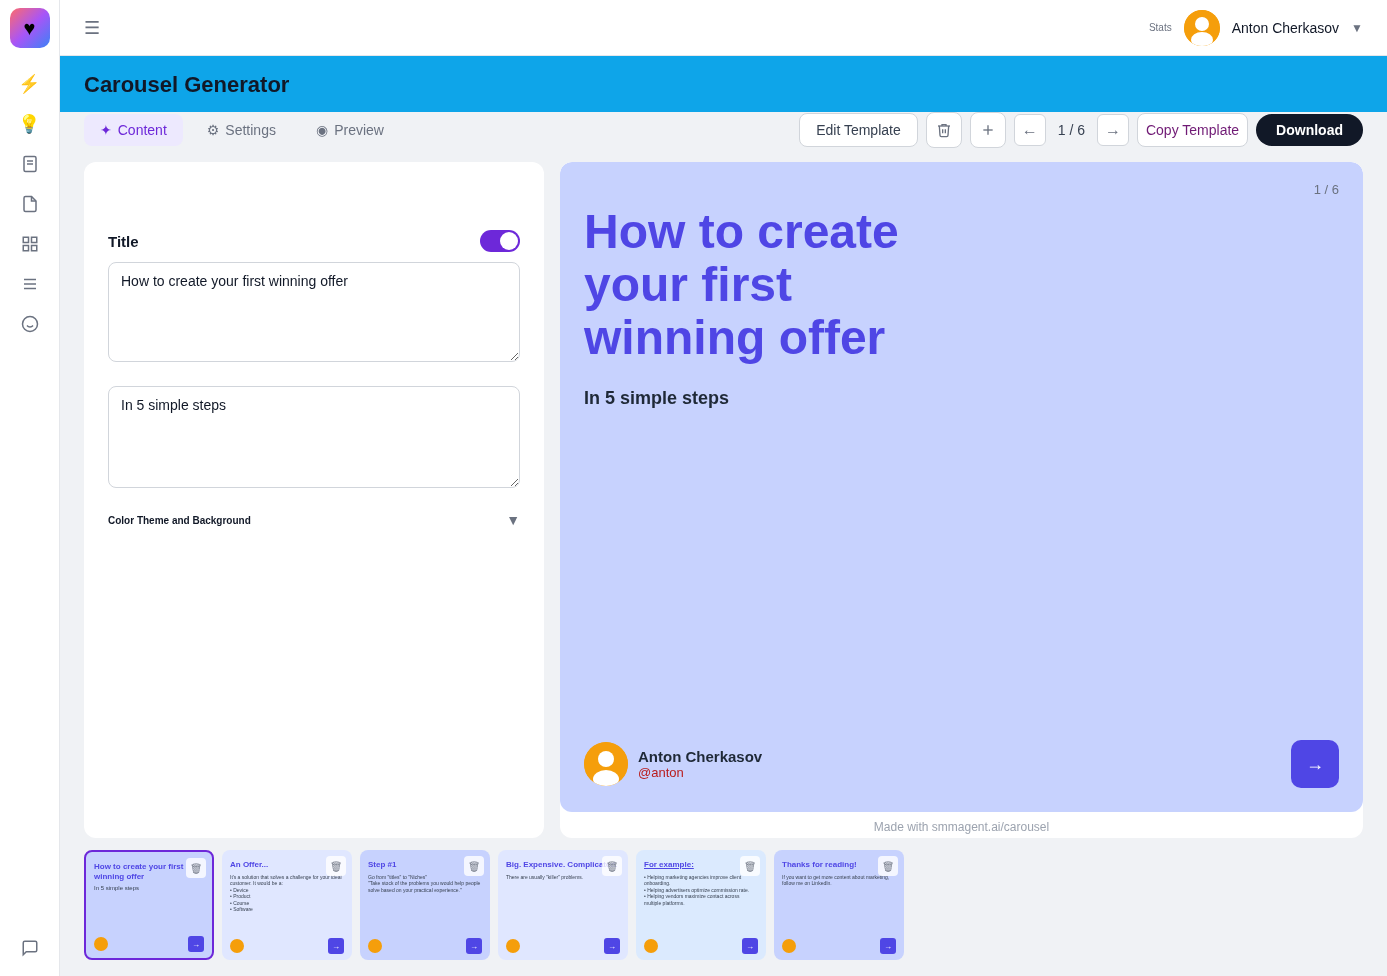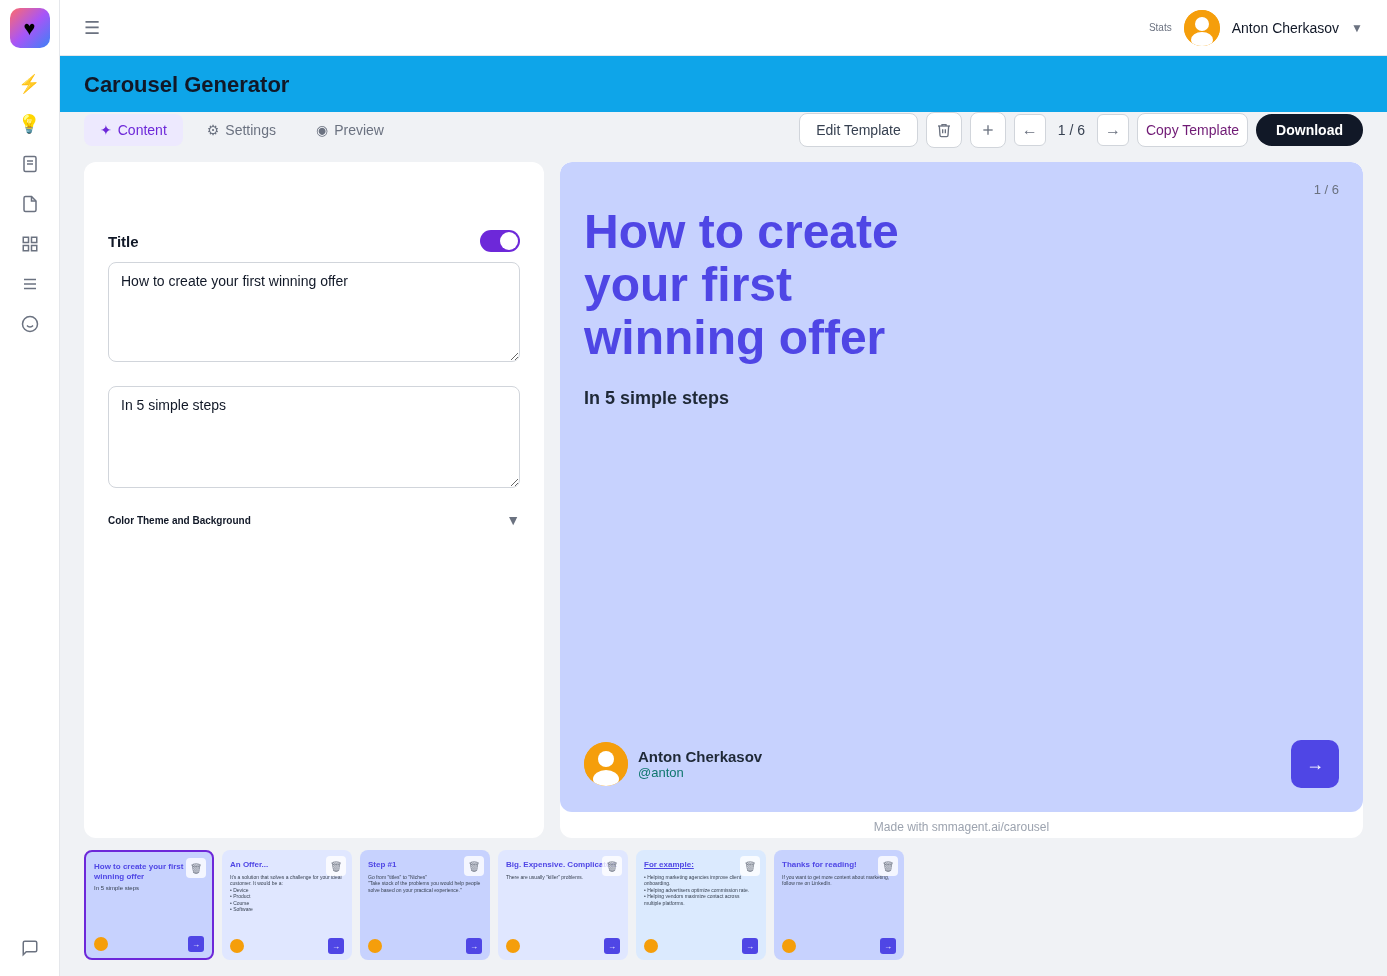--- a/index.html
+++ b/index.html
@@ -58,21 +58,21 @@
     
     .right-panel { flex: 1; background: #fff; border-radius: 12px; overflow: hidden; display: flex; flex-direction: column; }
     .preview-card { flex: 1; background: #c7d2fe; border-radius: 12px; padding: 24px; position: relative; display: flex; flex-direction: column; }
     .preview-page-num { position: absolute; top: 20px; right: 24px; font-size: 13px; color: #6b7280; }
     .preview-title { font-size: 48px; font-weight: 900; color: #4f46e5; line-height: 1.1; margin-top: 20px; max-width: 340px; }
     .preview-subtitle { font-size: 18px; font-weight: 700; color: #1f2937; margin-top: 24px; }
     .preview-footer { margin-top: auto; display: flex; align-items: center; justify-content: space-between; }
     .preview-author { display: flex; align-items: center; gap: 10px; }
     .author-avatar { width: 44px; height: 44px; border-radius: 50%; background: #f59e0b; overflow: hidden; display: flex; align-items: center; justify-content: center; }
     .author-name { font-size: 15px; font-weight: 700; color: #1f2937; }
-    .author-handle { font-size: 13px; color: #0f766e; }
+    .author-handle { font-size: 13px; color: #b91c1c; }
     .next-btn { width: 48px; height: 48px; border-radius: 10px; background: #4f46e5; display: flex; align-items: center; justify-content: center; cursor: pointer; color: #fff; font-size: 18px; }
     .preview-watermark { text-align: center; font-size: 12px; color: #9ca3af; padding: 8px 0 4px; }
 
     
     .thumbnail-strip { display: flex; gap: 8px; padding: 12px 24px 16px; overflow-x: auto; background: #f0f2f5; }
     .thumbnail { width: 130px; flex-shrink: 0; background: #c7d2fe; border-radius: 8px; padding: 10px 8px; position: relative; min-height: 110px; cursor: pointer; }
     .thumbnail.slide-2 { background: #e0e7ff; }
     .thumbnail.slide-3 { background: #c7d2fe; }
     .thumbnail.slide-4 { background: #e0e7ff; }
     .thumbnail.slide-5 { background: #dbeafe; }

